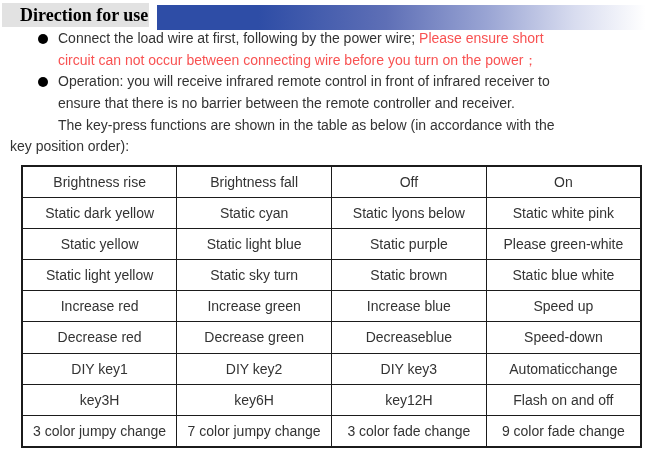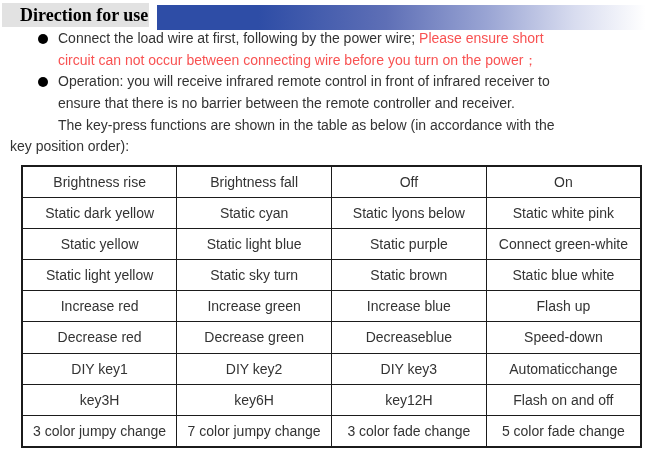--- a/index.html
+++ b/index.html
@@ -97,33 +97,33 @@
         <tr>
           <td>Static dark yellow</td>
           <td>Static cyan</td>
           <td>Static lyons below</td>
           <td>Static white pink</td>
         </tr>
         <tr>
           <td>Static yellow</td>
           <td>Static light blue</td>
           <td>Static purple</td>
-          <td>Connect green-white</td>
+          <td>Please green-white</td>
         </tr>
         <tr>
           <td>Static light yellow</td>
           <td>Static sky turn</td>
           <td>Static brown</td>
           <td>Static blue white</td>
         </tr>
         <tr>
           <td>Increase red</td>
           <td>Increase green</td>
           <td>Increase blue</td>
-          <td>Flash up</td>
+          <td>Speed up</td>
         </tr>
         <tr>
           <td>Decrease red</td>
           <td>Decrease green</td>
           <td>Decreaseblue</td>
           <td>Speed-down</td>
         </tr>
         <tr>
           <td>DIY key1</td>
           <td>DIY key2</td>
@@ -133,18 +133,18 @@
         <tr>
           <td>key3H</td>
           <td>key6H</td>
           <td>key12H</td>
           <td>Flash on and off</td>
         </tr>
         <tr>
           <td>3 color jumpy change</td>
           <td>7 color jumpy change</td>
           <td>3 color fade change</td>
-          <td>5 color fade change</td>
+          <td>9 color fade change</td>
         </tr>
       </tbody>
   </table>
 
 </div>
 
 </body></html>

